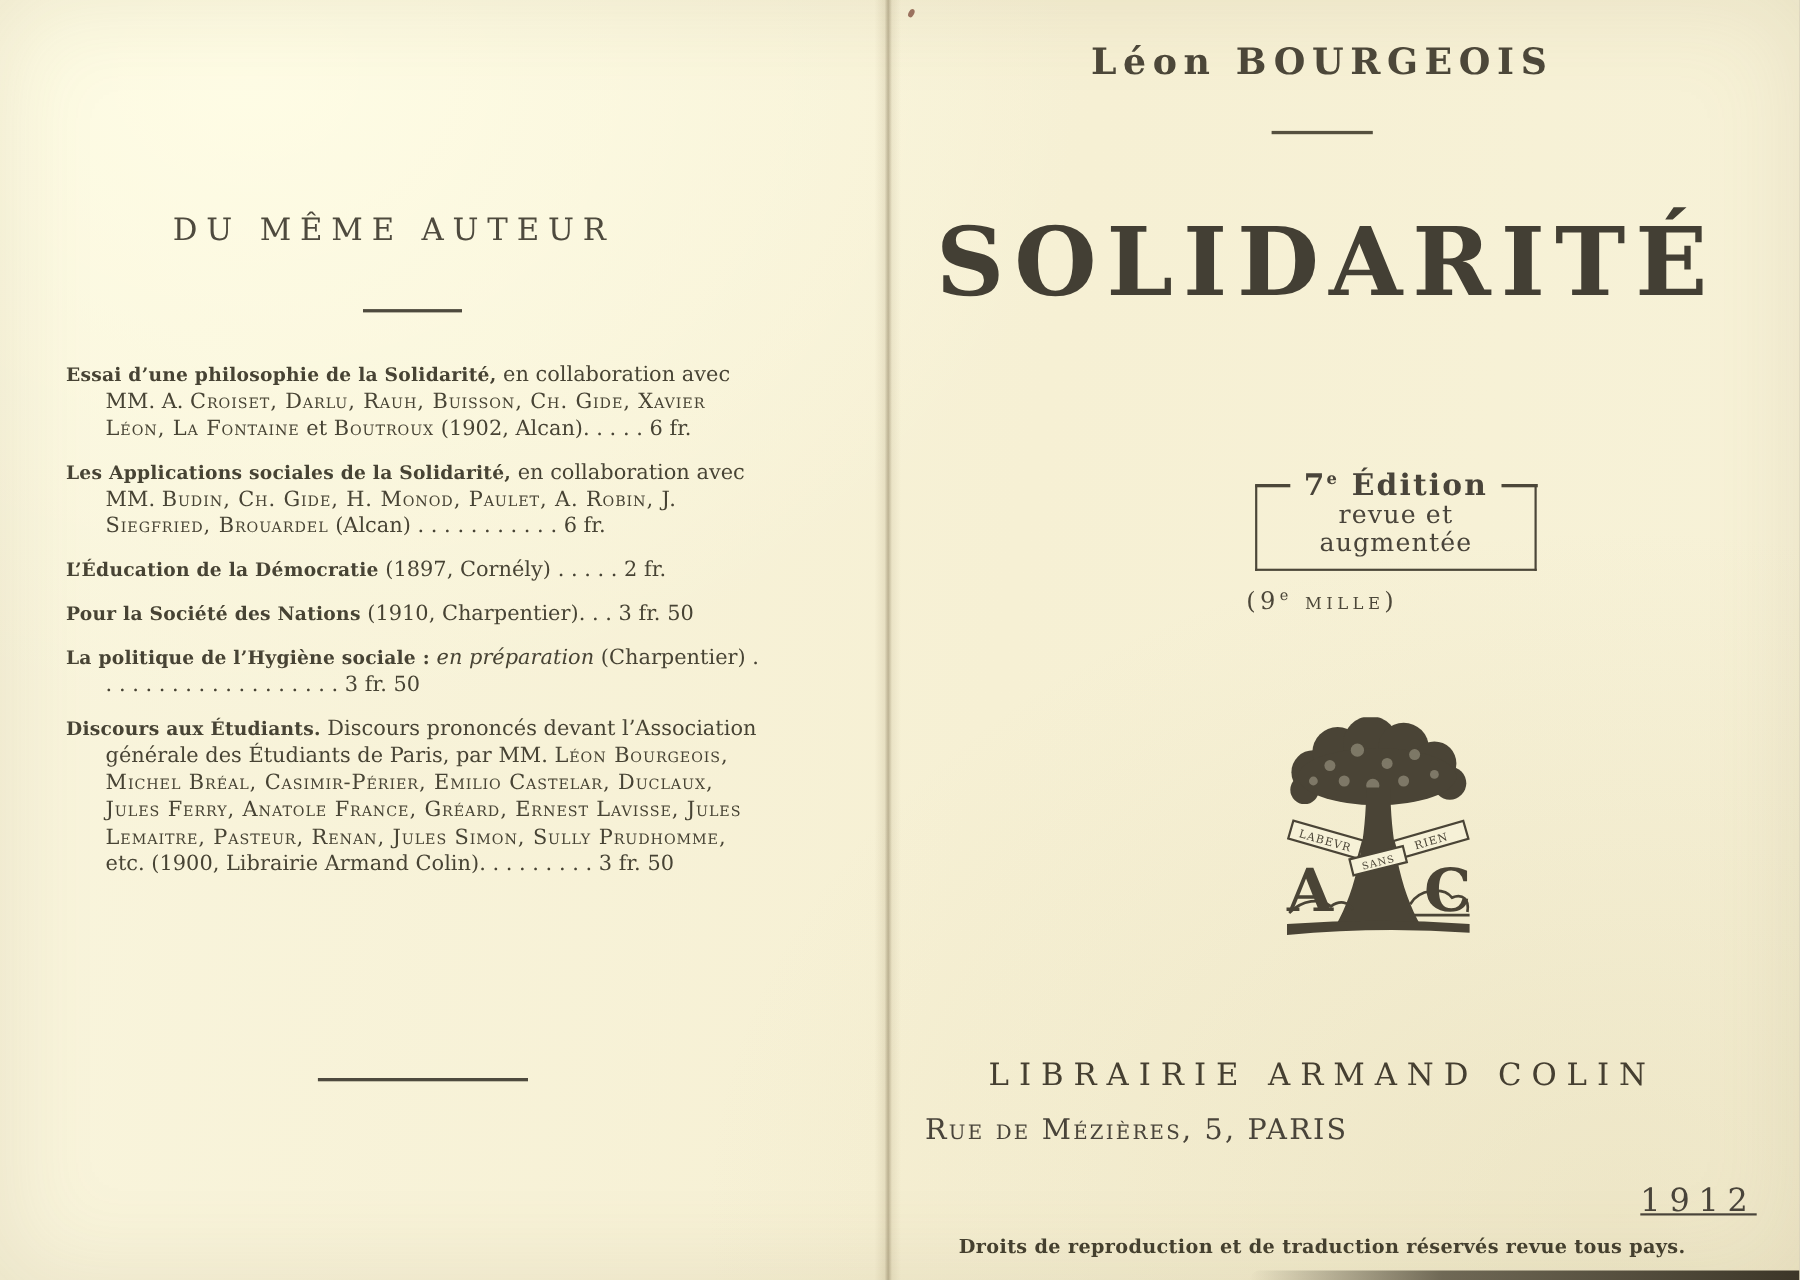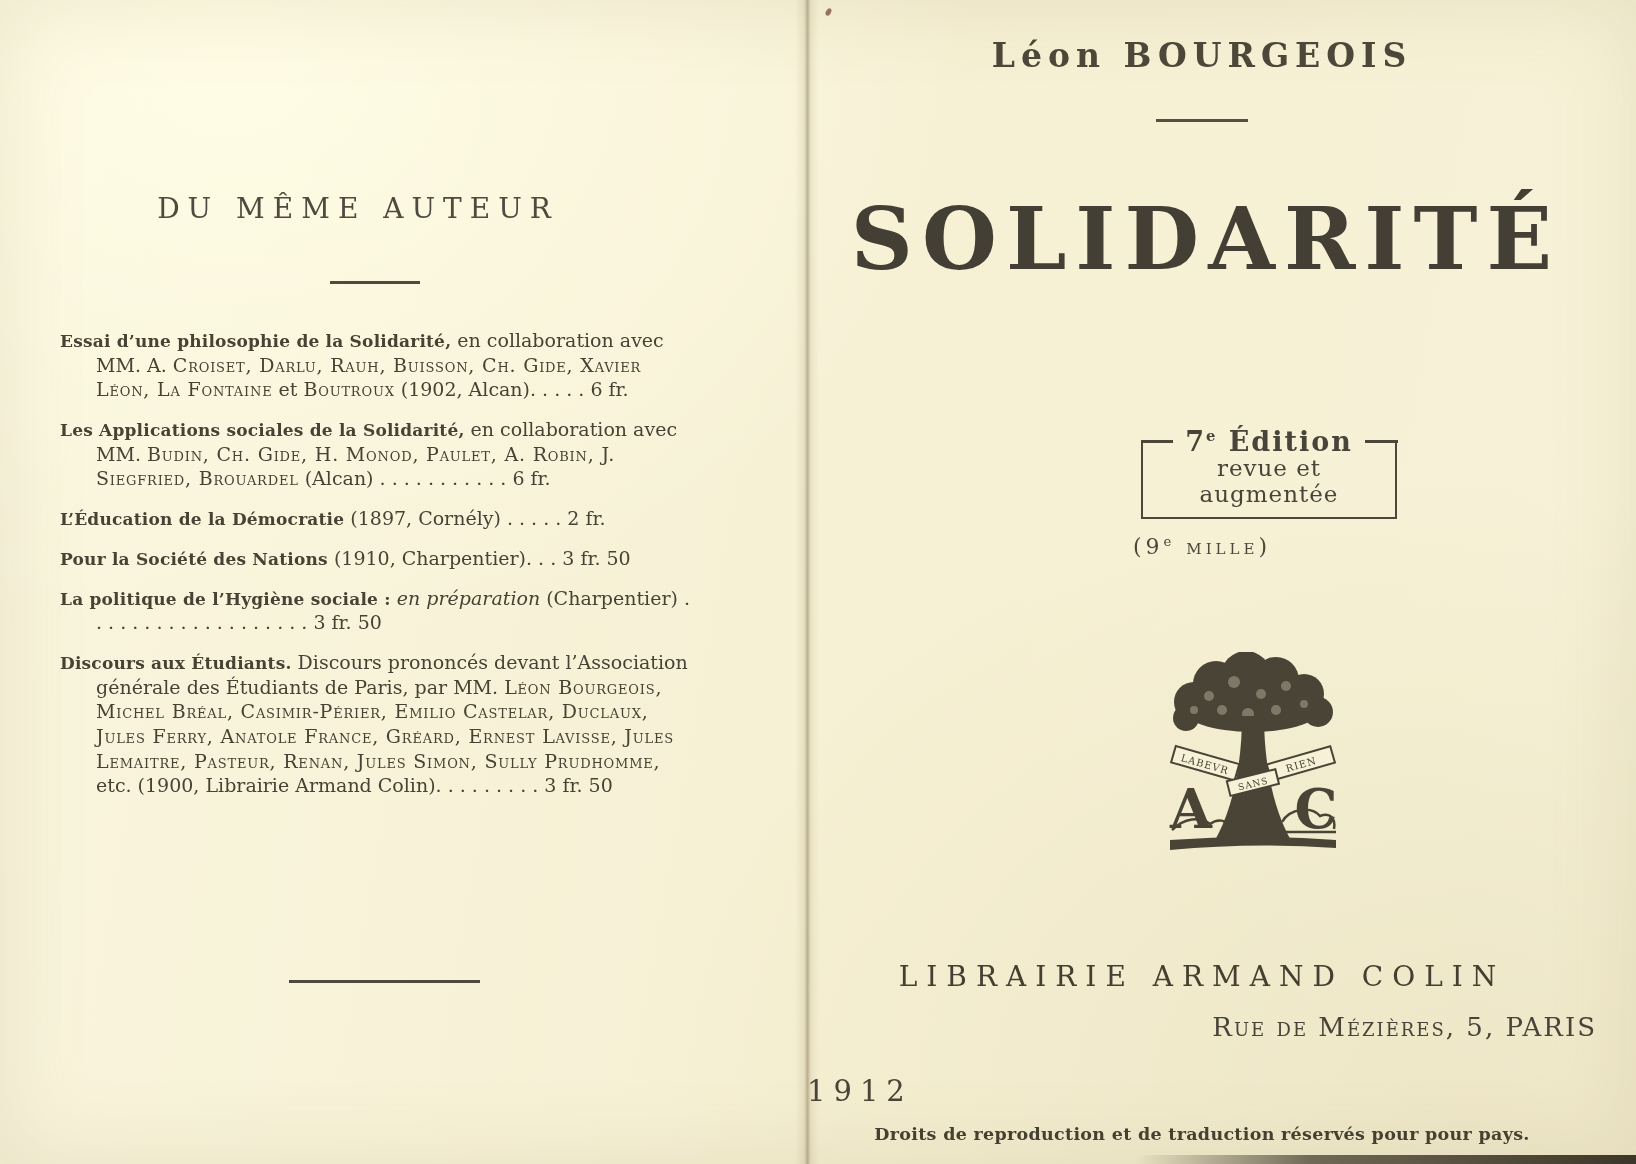--- a/index.html
+++ b/index.html
@@ -42,22 +42,22 @@
   .rule-seg{flex:1;height:2.5px;background:#4c4739;}
   .edition-label{font-size:27px;font-weight:bold;letter-spacing:2px;padding:0 12px;white-space:nowrap;color:#49443a;}
   .edition-label sup{font-size:.55em;}
   .edition-sub{font-size:23px;letter-spacing:1px;color:#49443a;}
   .mille{position:absolute;top:534px;left:0;width:790px;text-align:center;font-size:22px;letter-spacing:4px;color:#4c4739;}
   .mille sup{font-size:.6em;}
   .sc{font-variant:small-caps;}
   .emblem{position:absolute;top:652px;left:357px;}
   .publisher{position:absolute;top:960px;left:0;width:790px;text-align:center;
     font-size:28px;letter-spacing:9px;color:#453f31;}
-  .address{position:absolute;top:1012px;left:0;width:790px;text-align:right;font-size:26px;letter-spacing:2px;color:#49443a;}
-  .year{position:absolute;top:1074px;left:0;width:790px;text-align:left;font-size:29px;letter-spacing:8px;color:#49443a;}
+  .address{position:absolute;top:1012px;left:0;width:790px;text-align:left;font-size:26px;letter-spacing:2px;color:#49443a;padding-left:34px;}
+  .year{position:absolute;top:1074px;left:0;width:790px;text-align:right;font-size:29px;letter-spacing:8px;color:#49443a;text-decoration:underline;}
   .rights{position:absolute;top:1124px;left:0;width:790px;text-align:center;
     font-size:17.5px;font-weight:bold;letter-spacing:.3px;color:#45402f;}
   .scan-edge{position:absolute;right:0;bottom:0;width:500px;height:9px;border-radius:9px 0 0 0;
     background:linear-gradient(90deg,rgba(60,54,40,0) 0%,rgba(60,54,40,.7) 35%,#3c3628 100%);}
   .speck{position:absolute;left:826px;top:8px;width:5px;height:8px;background:#7d4a38;
     border-radius:50%;transform:rotate(28deg);opacity:.75;}
 </style>
 </head>
 <body>
 
@@ -133,17 +133,17 @@
         <rect x="64" y="123" width="50" height="15" fill="#f6f1d7" stroke="#4a4436" stroke-width="2"></rect>
         <text x="89" y="135" text-anchor="middle" font-size="9" letter-spacing="1" fill="#4a4436">SANS</text>
       </g>
       <text x="27" y="176" text-anchor="middle" font-size="54" font-weight="bold" fill="#4a4436">A</text>
       <text x="152" y="176" text-anchor="middle" font-size="54" font-weight="bold" fill="#4a4436">C</text>
     </svg>
 
     <div class="publisher">LIBRAIRIE ARMAND COLIN</div>
     <div class="address"><span class="sc">Rue de Mézières, 5, </span><span>PARIS</span></div>
     <div class="year">1912</div>
-    <div class="rights">Droits de reproduction et de traduction réservés pour pour pays.</div>
+    <div class="rights">Droits de reproduction et de traduction réservés revue tous pays.</div>
   </div>
 
   <div class="scan-edge"></div>
 </div>
 
 </body></html>

